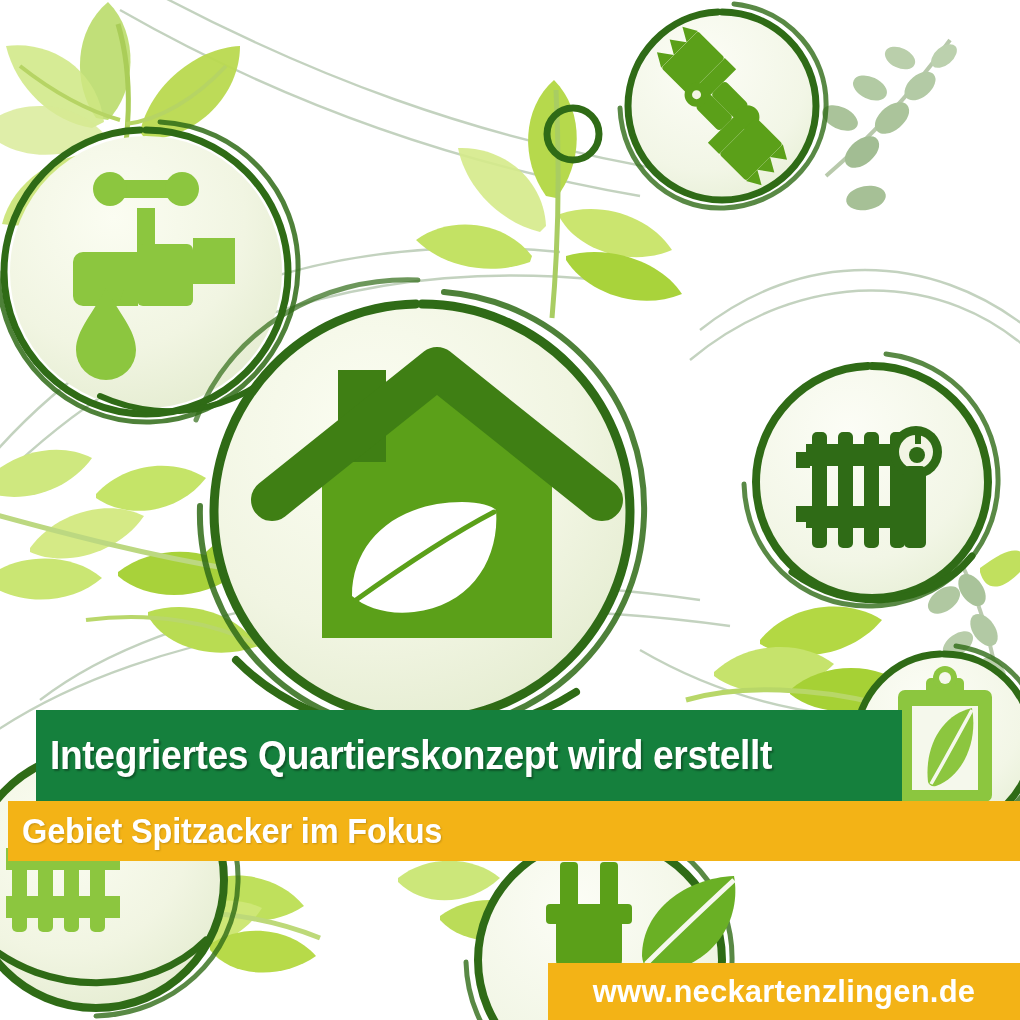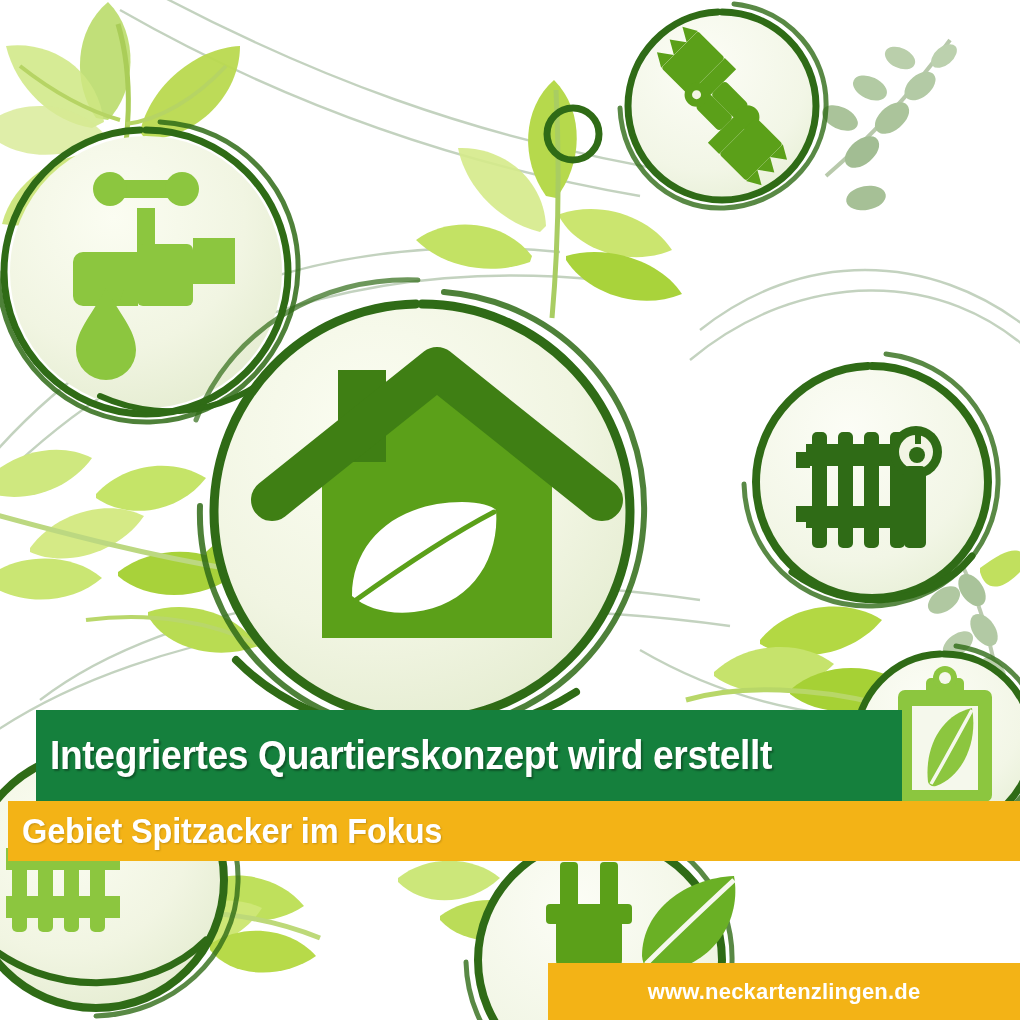--- a/index.html
+++ b/index.html
@@ -30,21 +30,21 @@
     color:#ffffff;font-size:35px;font-weight:bold;letter-spacing:-0.2px;
     font-family:"Liberation Sans",sans-serif;
     text-shadow:1px 1px 2px rgba(0,0,0,.18);
     white-space:nowrap;transform:scaleX(.93);transform-origin:left center;
   }
   #url-banner{
     left:548px;top:963px;width:472px;height:57px;
     background:#f3b316;justify-content:center;z-index:42;
   }
   #url-banner .txt{
-    color:#ffffff;font-size:22px;font-weight:bold;letter-spacing:.2px;
+    color:#ffffff;font-size:31px;font-weight:bold;letter-spacing:.2px;
     font-family:"Liberation Sans",sans-serif;white-space:nowrap;
   }
 </style>
 </head>
 <body>
 
 <div id="stage">
 
   <svg id="art" viewBox="0 0 1020 1020" xmlns="http://www.w3.org/2000/svg">
     <defs>

